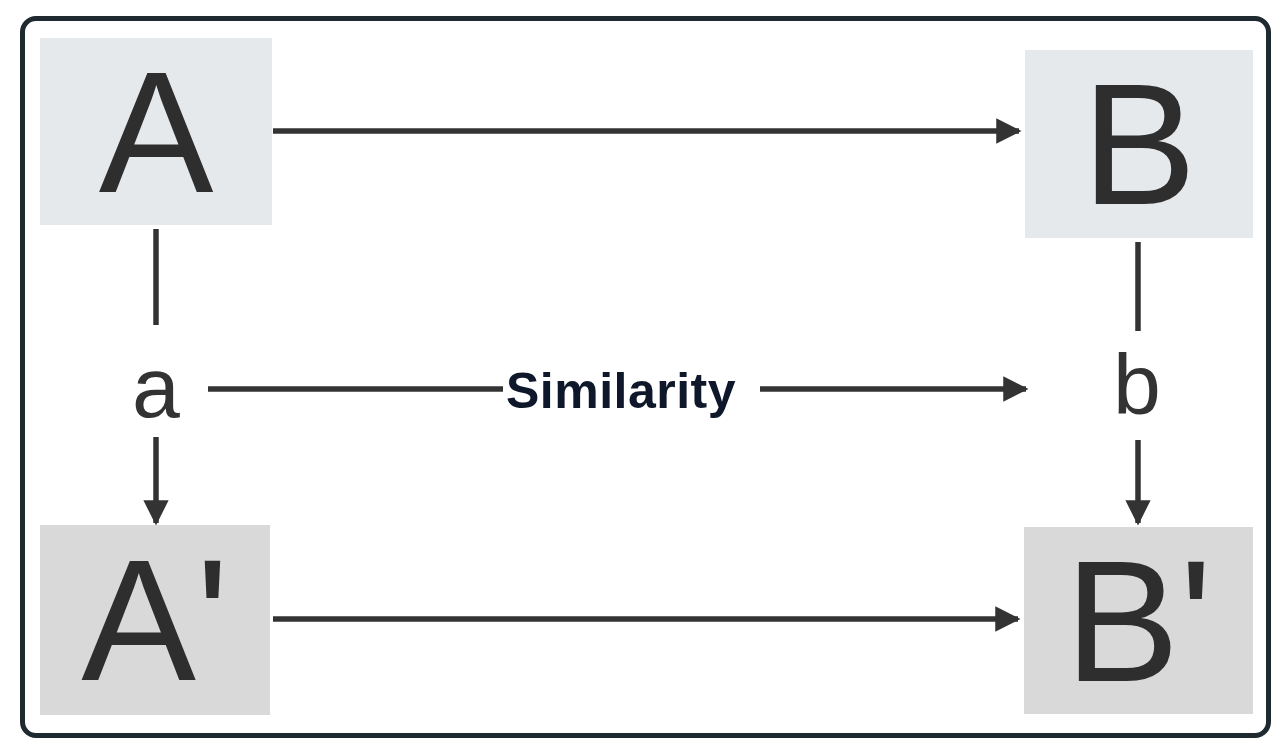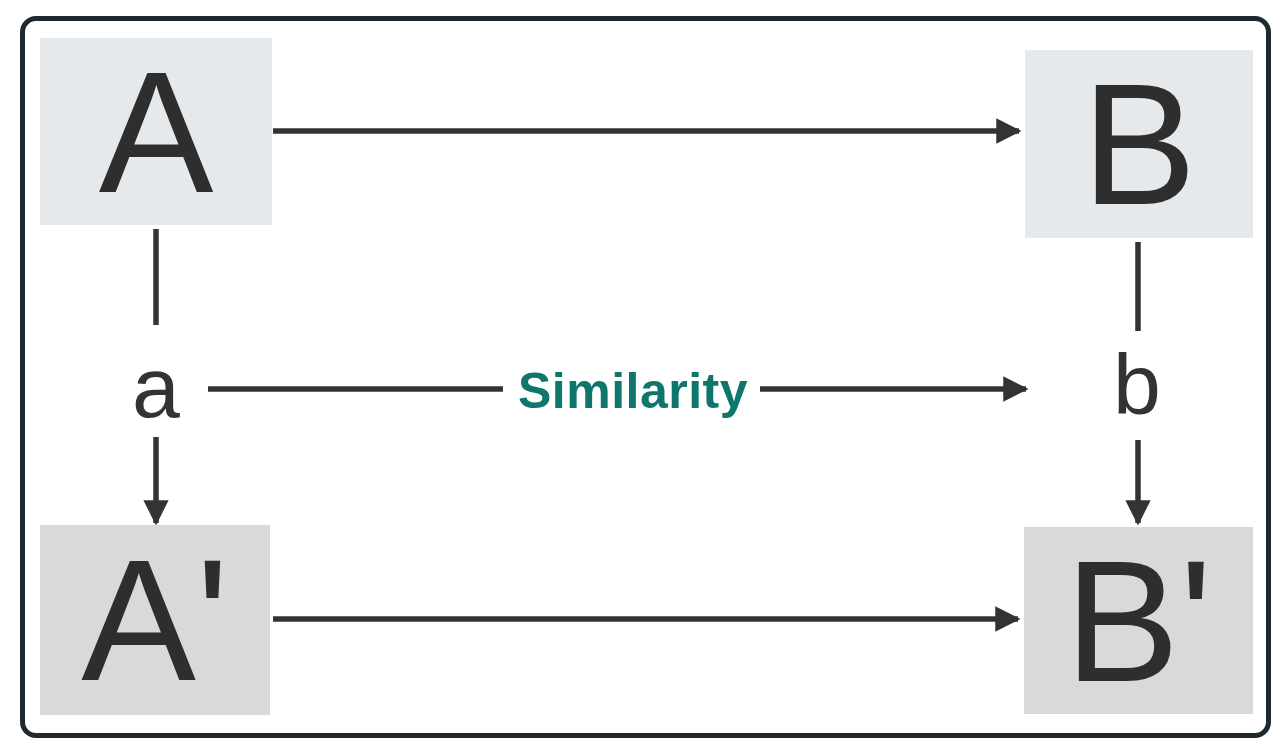--- a/index.html
+++ b/index.html
@@ -70,27 +70,27 @@
     display: flex;
     align-items: center;
     justify-content: center;
     color: var(--ink);
     line-height: 1;
     user-select: none;
   }
   .label-a { left: 110px; top: 344px; width: 92px;  height: 86px; font-size: 86px; }
   .label-b { left: 1091px; top: 336px; width: 92px; height: 96px; font-size: 86px; }
   .label-similarity {
-    left: 472px;
+    left: 460px;
     top: 362px;
     width: 322px;
     height: 58px;
     font-size: 50px;
     font-weight: bold;
-    color: #0f766e;
+    color: #0f172a;
     letter-spacing: 0.5px;
   }
 </style>
 </head>
 <body>
 
 <div class="canvas">
 
   <div class="frame"></div>
 

